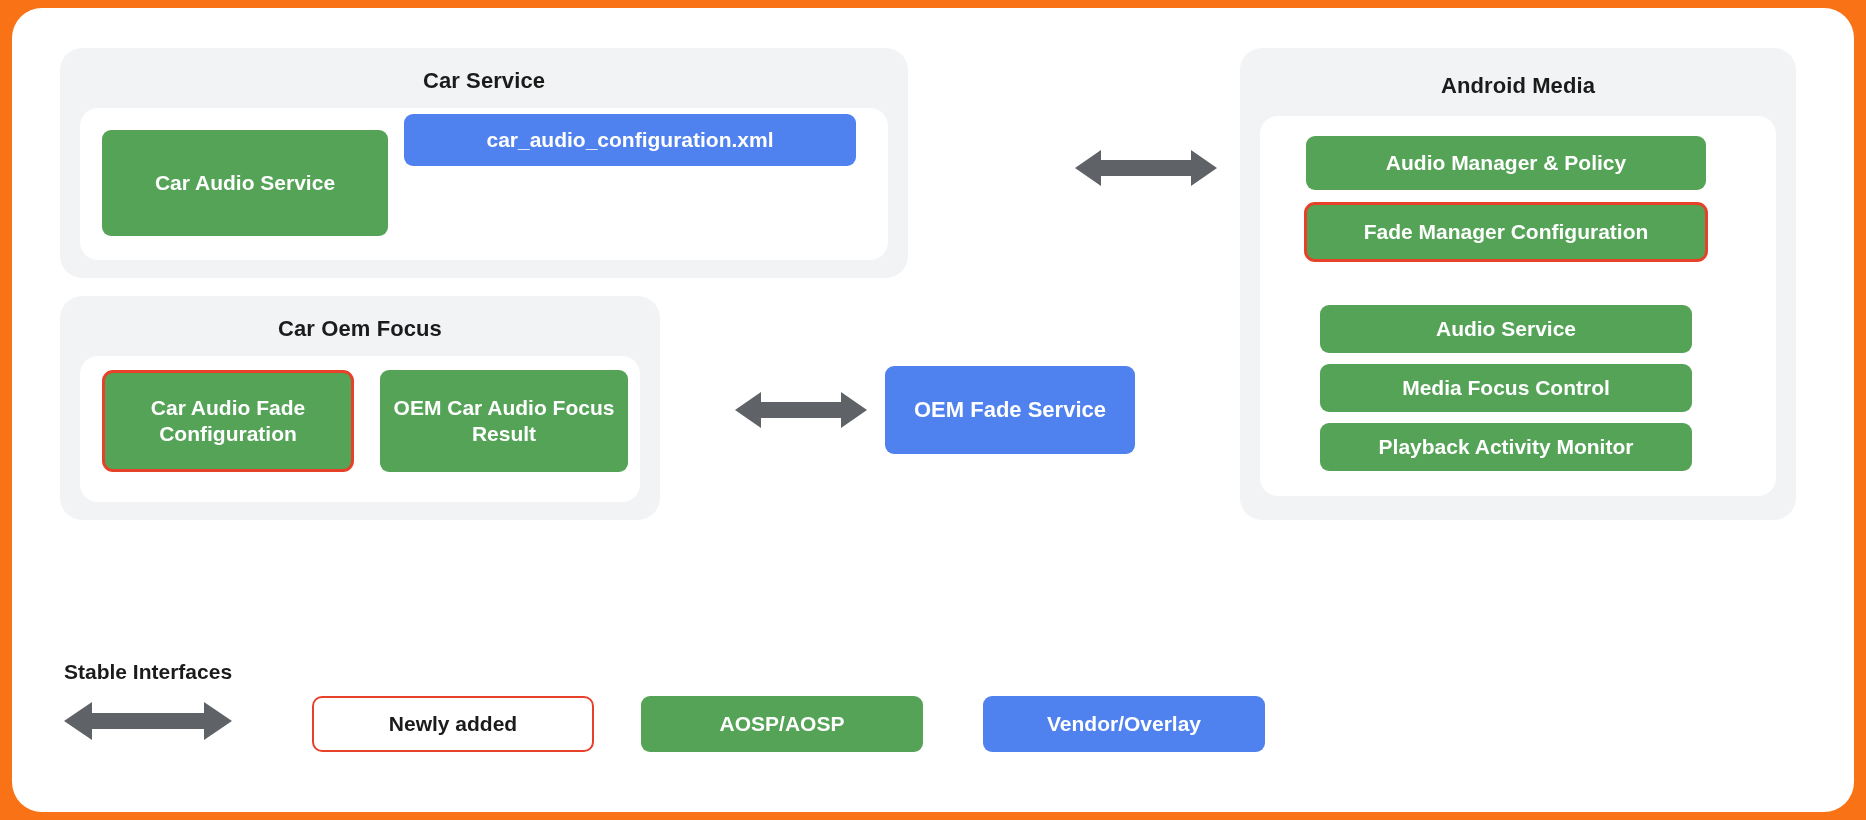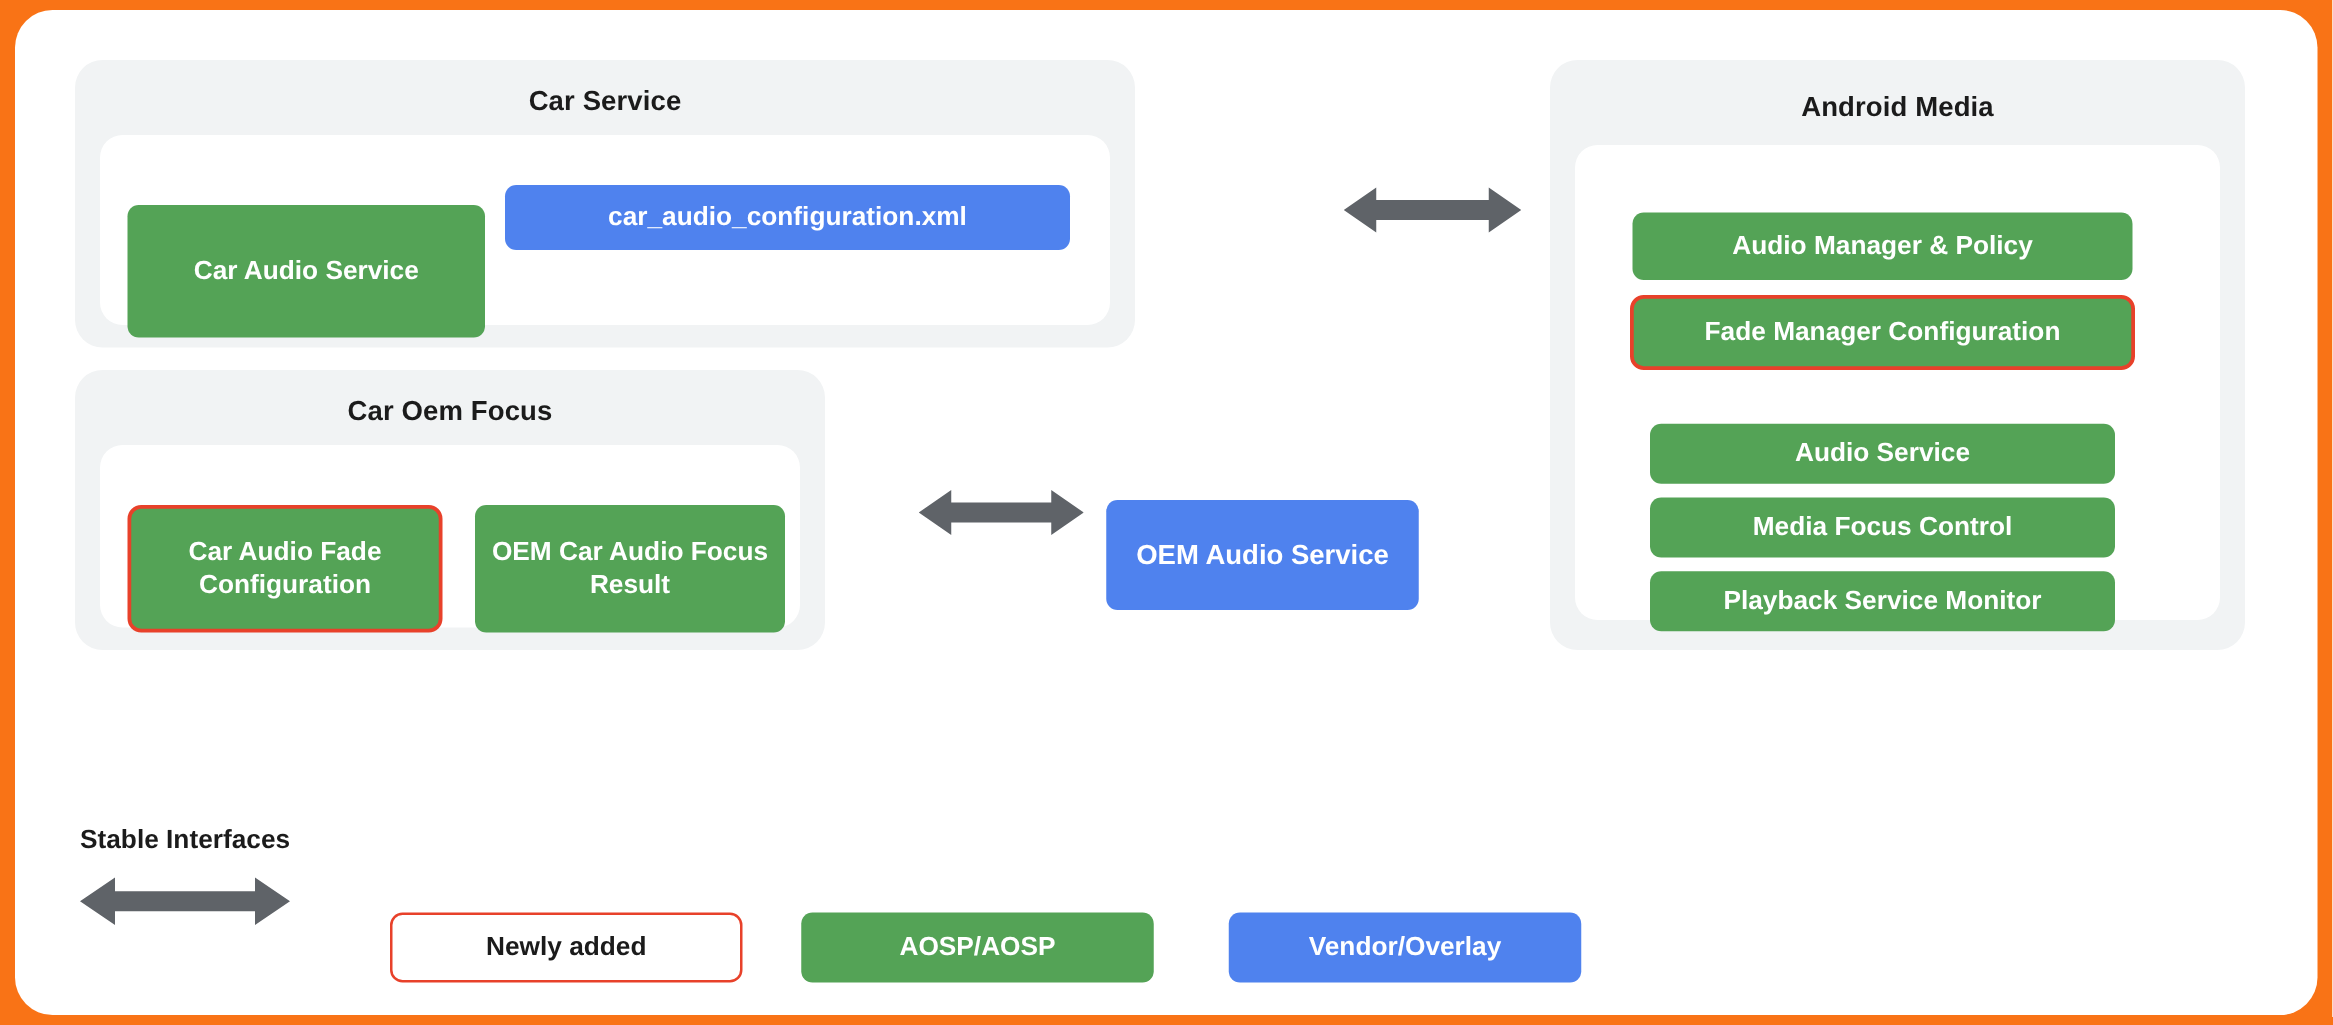--- a/index.html
+++ b/index.html
@@ -62,21 +62,20 @@
     box-sizing: border-box;
     border-radius: 9px;
     display: flex;
     align-items: center;
     justify-content: center;
     text-align: center;
     font-weight: bold;
     line-height: 1.22;
     padding: 2px 8px;
     color: #ffffff;
-    margin-top: 34px;
   }
 
   .node.green  { background: #54a356; }
   .node.blue   { background: #4f82ee; }
 
   .node.newly {
     border: 3px solid #e8412a;
     border-radius: 11px;
   }
 
@@ -134,25 +133,25 @@
       <div class="inner-panel" style="left:20px; top:68px; width:516px; height:380px;">
 
         <div class="node green" style="left:46px; top:20px; width:400px; height:54px; font-size:21px;">Audio Manager &amp; Policy</div>
 
         <div class="node green newly" style="left:44px; top:86px; width:404px; height:60px; font-size:21px;">Fade Manager Configuration</div>
 
         <div class="node green" style="left:60px; top:248px; width:372px; height:48px; font-size:21px;">Media Focus Control</div>
 
         <div class="node green" style="left:60px; top:189px; width:372px; height:48px; font-size:21px;">Audio Service</div>
 
-        <div class="node green" style="left:60px; top:307px; width:372px; height:48px; font-size:21px;">Playback Service Monitor</div>
+        <div class="node green" style="left:60px; top:307px; width:372px; height:48px; font-size:21px;">Playback Activity Monitor</div>
       </div>
     </div>
 
-    <div class="node blue" style="left:873px; top:358px; width:250px; height:88px; font-size:22px;">OEM Audio Service</div>
+    <div class="node blue" style="left:873px; top:358px; width:250px; height:88px; font-size:22px;">OEM Fade Service</div>
 
     <div class="arrow" style="left:1063px; top:140px;">
       <svg width="142" height="40" viewBox="0 0 142 40" aria-hidden="true">
         <g fill="#5f6368">
           <path d="M0 20 L26 2 L26 12 L116 12 L116 2 L142 20 L116 38 L116 28 L26 28 L26 38 Z"></path>
         </g>
       </svg>
     </div>
 
     <div class="arrow" style="left:723px; top:382px;">

